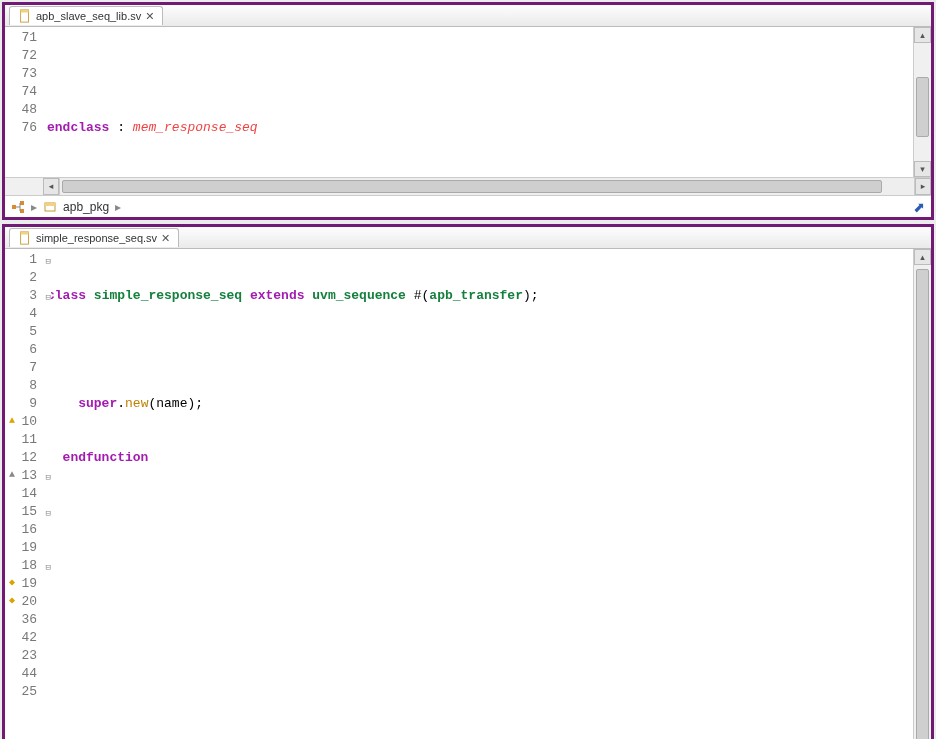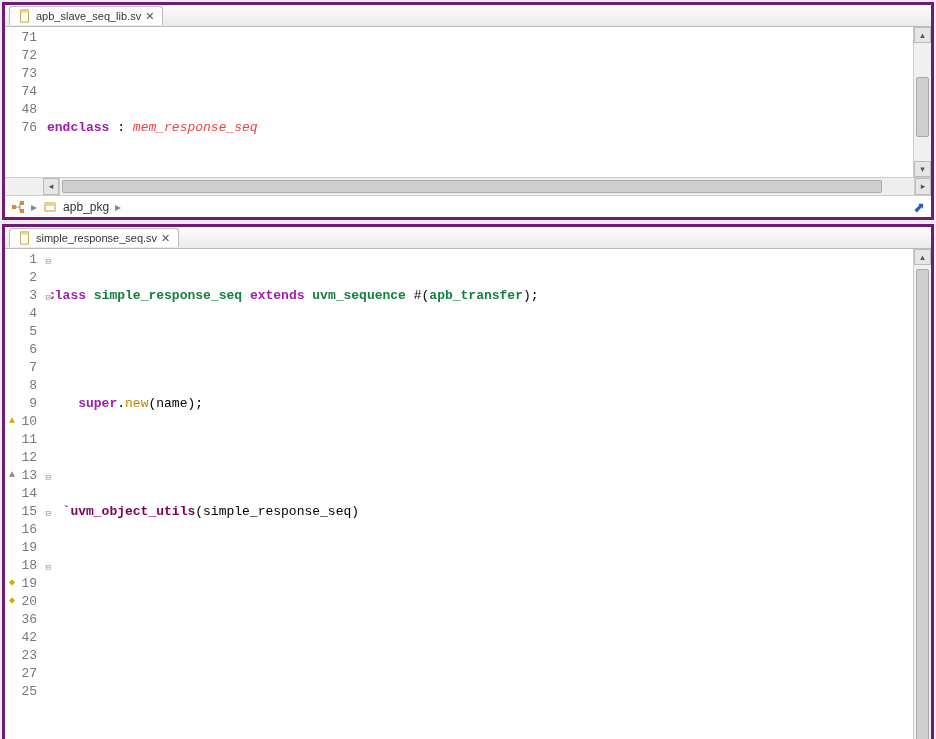--- a/index.html
+++ b/index.html
@@ -140,29 +140,29 @@
       <div class="ln">14</div>
       <div class="ln fold-line">15</div>
       <div class="ln">16</div>
       <div class="ln">19</div>
       <div class="ln fold-line">18</div>
       <div class="ln"><span class="mark warn-mark">◆</span>19</div>
       <div class="ln"><span class="mark warn-mark">◆</span>20</div>
       <div class="ln">36</div>
       <div class="ln">42</div>
       <div class="ln">23</div>
-      <div class="ln">27</div>
+      <div class="ln">44</div>
       <div class="ln">25</div>
     </div>
     <div class="code">
       <div class="row"><span class="kw">class</span><span> </span><span class="type">simple_response_seq</span><span> </span><span class="kw">extends</span><span> </span><span class="type">uvm_sequence</span><span> #(</span><span class="type">apb_transfer</span><span>);</span></div>
       <div class="row"><span></span></div>
       <div class="row"><span>    </span><span class="kw">super</span><span>.</span><span class="func">new</span><span>(name);</span></div>
+      <div class="row"><span>  </span><span class="kw">endfunction</span></div>
       <div class="row"><span></span></div>
-      <div class="row"><span>  </span><span class="macro">`uvm_object_utils</span><span>(simple_response_seq)</span></div>
       <div class="row"><span></span></div>
       
       
       
       
       
       
       
       
       

